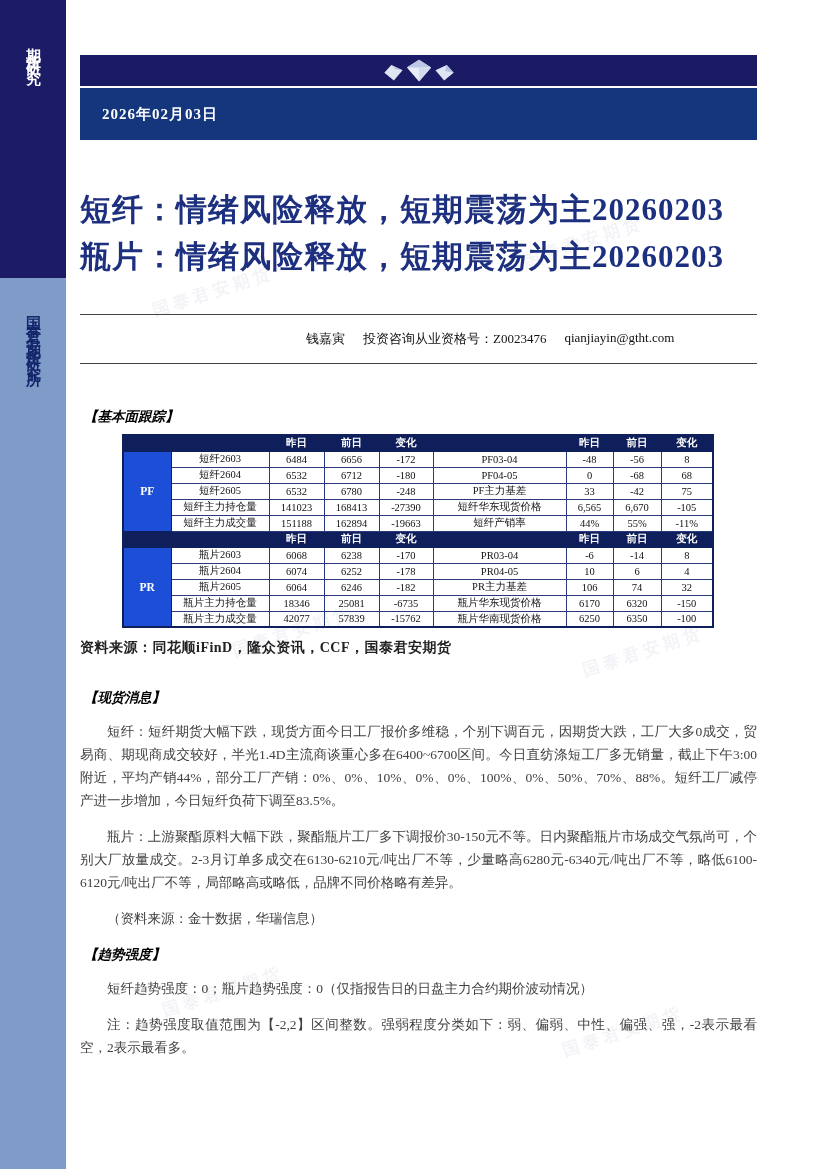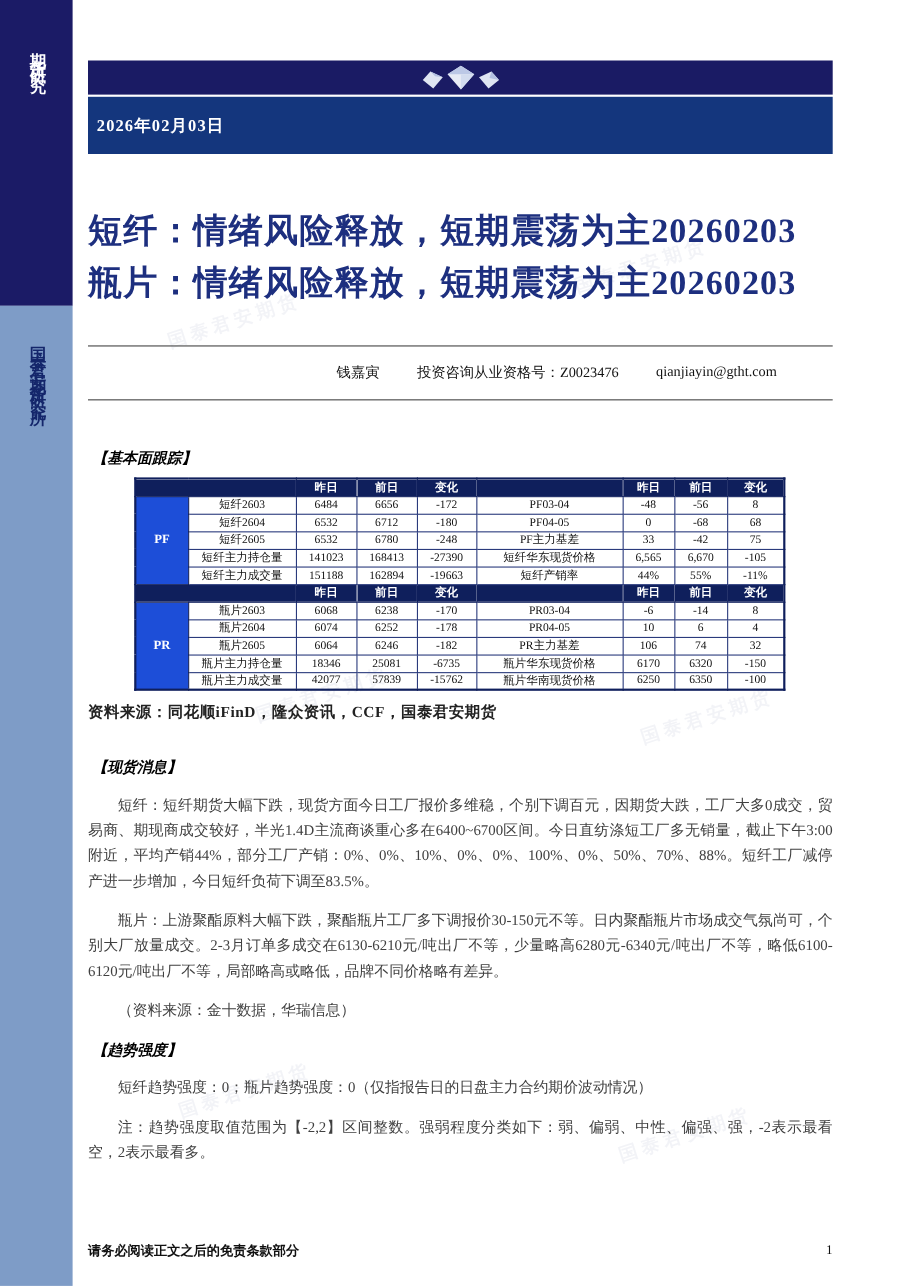--- a/index.html
+++ b/index.html
@@ -61,21 +61,21 @@
   }
   .brand-band svg { height: 26px; }
 
   .date-bar {
     margin-top: 2px;
     height: 52px;
     background: #14367d;
     color: #ffffff;
     display: flex;
     align-items: center;
-    padding-left: 8px;
+    padding-left: 22px;
     font-size: 15px;
     font-weight: bold;
     letter-spacing: 1px;
   }
 
   .title {
     margin-top: 46px;
     color: #1d2f7f;
     font-size: 31px;
     font-weight: bold;
@@ -83,21 +83,21 @@
     letter-spacing: 1px;
   }
   .title .tline { display: block; white-space: nowrap; }
 
   .author-block {
     margin-top: 34px;
     border-top: 1px solid #444;
     border-bottom: 1px solid #444;
     padding: 15px 0 15px 226px;
     display: flex;
-    gap: 34px;
+    gap: 18px;
     font-size: 13px;
     color: #111;
     white-space: nowrap;
   }
 
   .section-heading {
     font-size: 13.5px;
     font-weight: bold;
     color: #000;
     margin: 44px 0 0 4px;
@@ -383,18 +383,14 @@
     <p class="body-para">短纤：短纤期货大幅下跌，现货方面今日工厂报价多维稳，个别下调百元，因期货大跌，工厂大多0成交，贸易商、期现商成交较好，半光1.4D主流商谈重心多在6400~6700区间。今日直纺涤短工厂多无销量，截止下午3:00附近，平均产销44%，部分工厂产销：0%、0%、10%、0%、0%、100%、0%、50%、70%、88%。短纤工厂减停产进一步增加，今日短纤负荷下调至83.5%。</p>
     <p class="body-para">瓶片：上游聚酯原料大幅下跌，聚酯瓶片工厂多下调报价30-150元不等。日内聚酯瓶片市场成交气氛尚可，个别大厂放量成交。2-3月订单多成交在6130-6210元/吨出厂不等，少量略高6280元-6340元/吨出厂不等，略低6100-6120元/吨出厂不等，局部略高或略低，品牌不同价格略有差异。</p>
     <p class="body-para">（资料来源：金十数据，华瑞信息）</p>
 
     <div class="section-heading tighter">【趋势强度】</div>
     <p class="body-para">短纤趋势强度：0；瓶片趋势强度：0（仅指报告日的日盘主力合约期价波动情况）</p>
     <p class="body-para">注：趋势强度取值范围为【-2,2】区间整数。强弱程度分类如下：弱、偏弱、中性、偏强、强，-2表示最看空，2表示最看多。</p>
 
   </main>
 
-  <footer class="page-footer">
-    <span class="disclaimer">请务必阅读正文之后的免责条款部分</span>
-    <span>1</span>
-  </footer>
 
 </div>
 
 </body></html>

